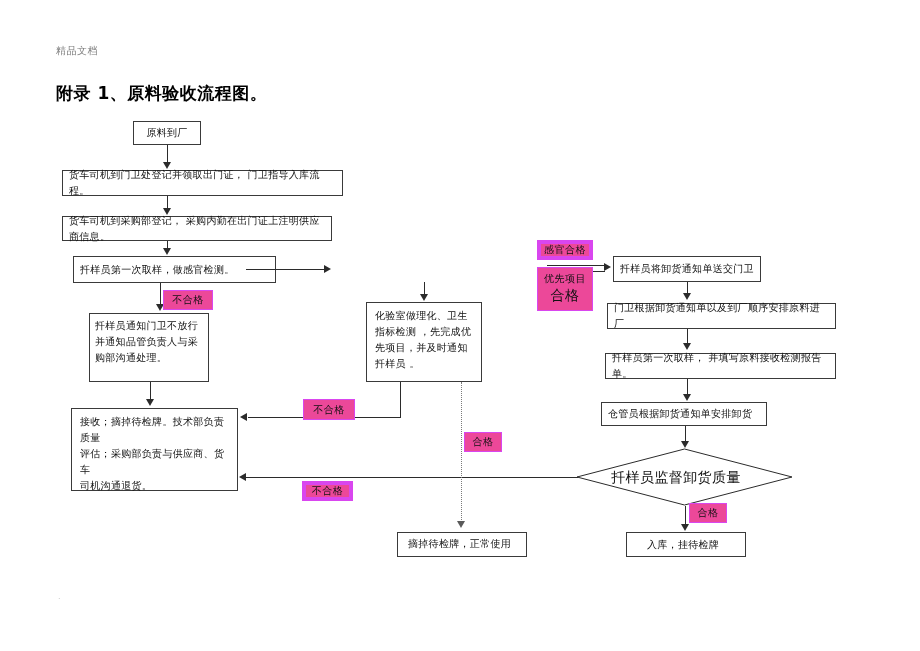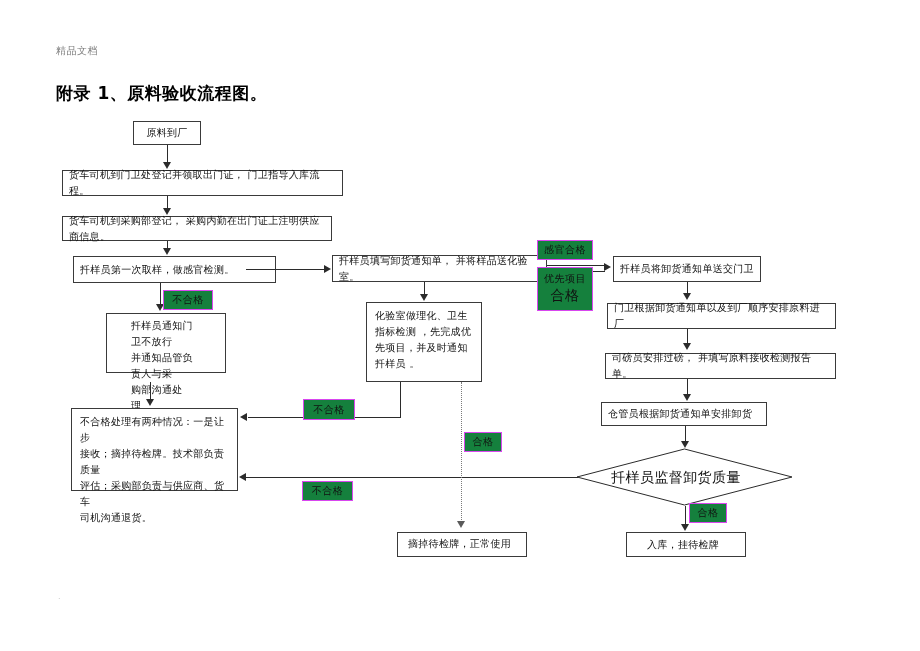--- a/index.html
+++ b/index.html
@@ -61,22 +61,22 @@
     align-items: center;
     letter-spacing: 0.3px;
   }
   .node.center { justify-content: center; text-align: center; }
   .node.multiline { display: block; align-items: flex-start; }
   .node.multiline .txt { display: block; }
 
   .label-box {
     position: absolute;
     box-sizing: border-box;
-    border: 1px solid #d946ef;
-    background: #15803d;
+    border: 4px solid #d946ef;
+    background: #ec4899;
     font-size: 10px;
     color: #111111;
     display: flex;
     align-items: center;
     justify-content: center;
     letter-spacing: 0.5px;
     z-index: 6;
   }
   .label-box.heavy { border-width: 1.5px; }
   .label-box.stack {
@@ -173,54 +173,50 @@
   </div>
 
   <div class="node" style="left:62px; top:216px; width:270px; height:25px;">
     <span class="txt">货车司机到采购部登记，  采购内勤在出门证上注明供应商信息。</span>
   </div>
 
   <div class="node" style="left:73px; top:256px; width:203px; height:27px;">
     <span class="txt">扦样员第一次取样，做感官检测。</span>
   </div>
 
-  <div class="node multiline" style="left:89px; top:313px; width:120px; height:60px; padding:4px 24px;margin-left:17px;">
+  <div class="node multiline" style="left:89px; top:313px; width:120px; height:69px; padding:4px 5px;">
     <span class="txt">扦样员通知门卫不放行</span>
     <span class="txt">并通知品管负责人与采</span>
     <span class="txt">购部沟通处理。</span>
   </div>
 
   <div class="node multiline" style="left:71px; top:408px; width:167px; height:83px; padding:5px 8px;">
-    <span class="txt">不合格处理有两种情况：一是让步</span>
     <span class="txt">接收；摘掉待检牌。技术部负责质量</span>
     <span class="txt">评估；采购部负责与供应商、货车</span>
     <span class="txt">司机沟通退货。</span>
   </div>
 
-  <div class="node" style="left:332px; top:255px; width:215px; height:27px;">
-    <span class="txt">扦样员填写卸货通知单，    并将样品送化验室。</span>
-  </div>
 
   <div class="node multiline" style="left:366px; top:302px; width:116px; height:80px; padding:5px 8px;">
     <span class="txt">化验室做理化、卫生</span>
     <span class="txt">指标检测 ，先完成优</span>
     <span class="txt">先项目，并及时通知</span>
     <span class="txt">扦样员 。</span>
   </div>
 
   <div class="node" style="left:613px; top:256px; width:148px; height:26px;">
     <span class="txt">扦样员将卸货通知单送交门卫</span>
   </div>
 
   <div class="node" style="left:607px; top:303px; width:229px; height:26px;">
     <span class="txt">门卫根据卸货通知单以及到厂顺序安排原料进厂</span>
   </div>
 
   <div class="node" style="left:605px; top:353px; width:231px; height:26px;">
-    <span class="txt">司磅员安排过磅，  并填写原料接收检测报告单。</span>
+    <span class="txt">扦样员第一次取样，  并填写原料接收检测报告单。</span>
   </div>
 
   <div class="node" style="left:601px; top:402px; width:166px; height:24px;">
     <span class="txt">仓管员根据卸货通知单安排卸货</span>
   </div>
 
   <div class="diamond-wrap" style="left:576px; top:448px; width:217px; height:58px;">
     <svg width="217" height="58" viewBox="0 0 217 58">
       <polygon points="108.5,1 216,29 108.5,57 1,29" fill="#ffffff" stroke="#2b2b2b" stroke-width="1"></polygon>
     </svg>

